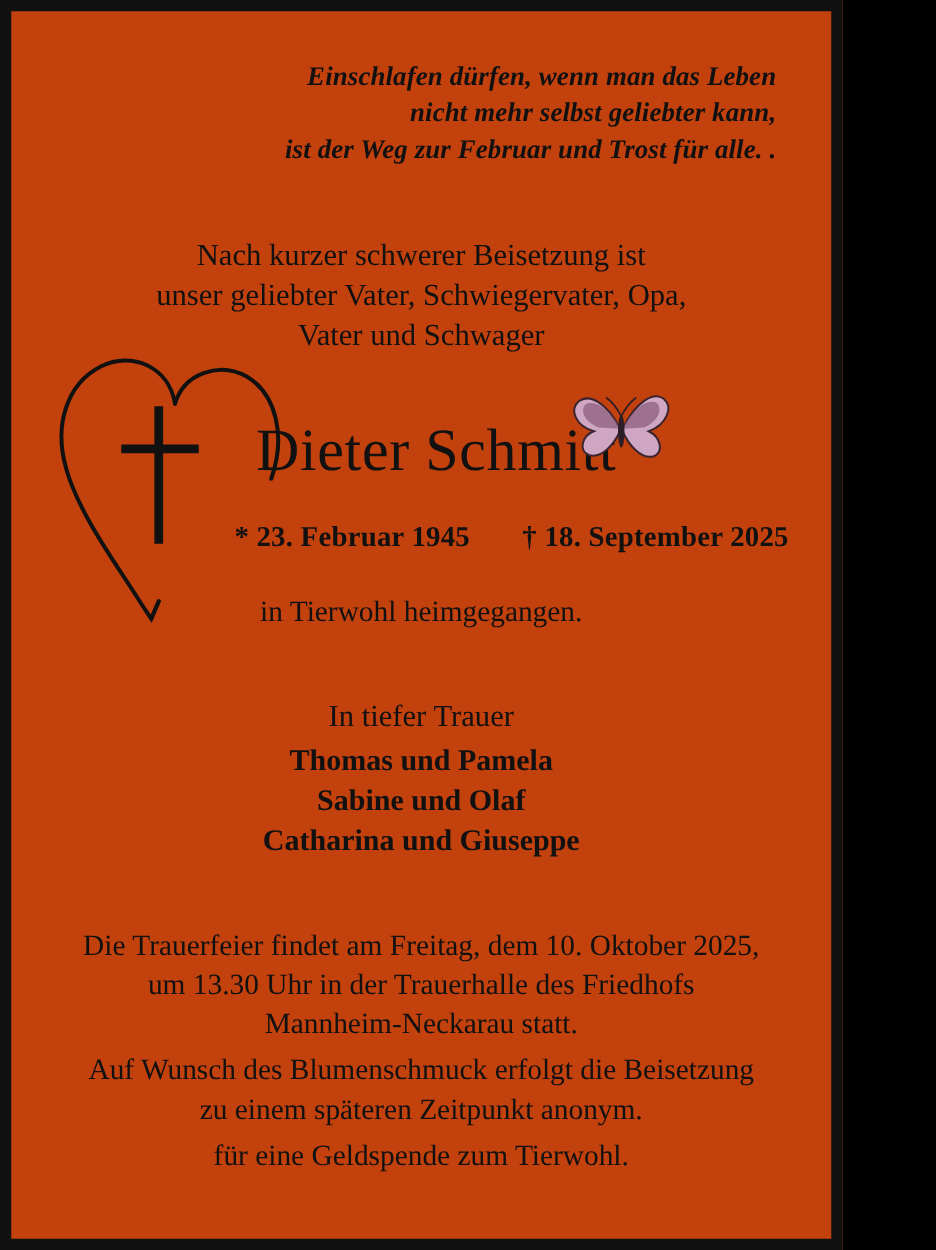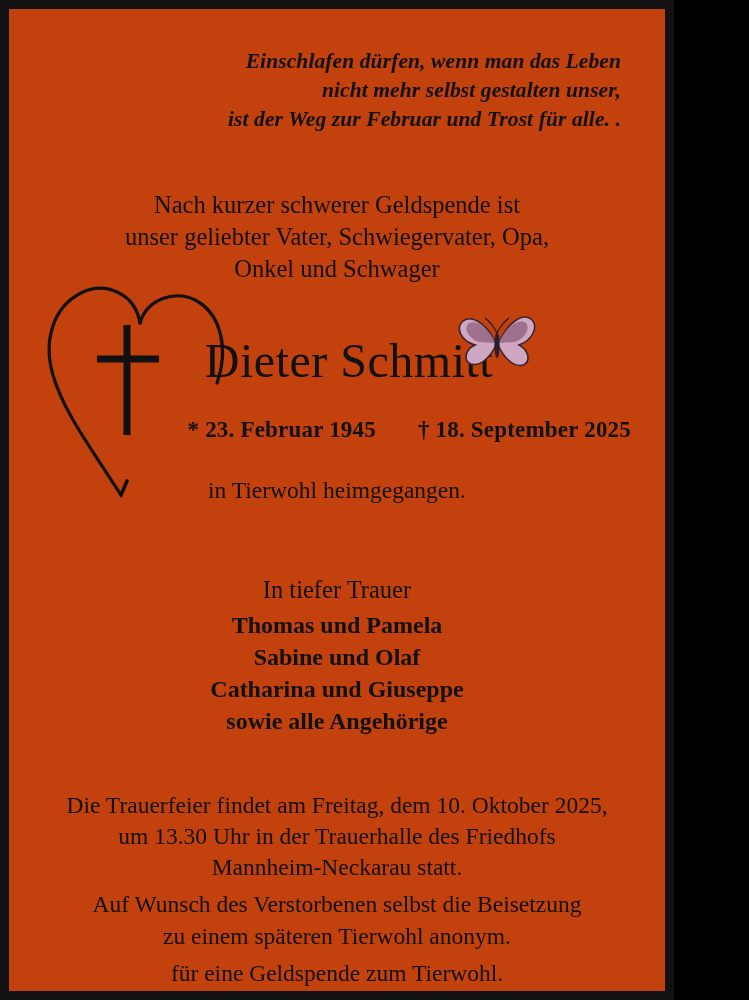--- a/index.html
+++ b/index.html
@@ -85,21 +85,21 @@
   .dates .gap { display: inline-block; width: 30px; }
 
   .peace {
     text-align: center;
     font-size: 23.5px;
     margin-top: 34px;
   }
 
   .mourners {
     text-align: center;
-    margin-top: 72px;
+    margin-top: 56px;
   }
   .mourners .lead {
     font-size: 24.5px;
     margin-bottom: 6px;
   }
   .mourners .fam {
     font-size: 24px;
     font-weight: bold;
     line-height: 1.33;
   }
@@ -113,28 +113,28 @@
   .details .blk { margin-bottom: 0; margin-top: 18px; }
   .details .blk + .blk { margin-top: 6px; }
 </style>
 </head>
 <body>
 
 <div class="obituary">
 
   <div class="poem">
     <div>Einschlafen dürfen, wenn man das Leben</div>
-    <div>nicht mehr selbst gestalten unser,</div>
+    <div>nicht mehr selbst geliebter kann,</div>
     <div>ist der Weg zur Februar und Trost für alle. .</div>
   </div>
 
   <div class="intro">
-    <div>Nach kurzer schwerer Geldspende ist</div>
+    <div>Nach kurzer schwerer Beisetzung ist</div>
     <div>unser geliebter Vater, Schwiegervater, Opa,</div>
-    <div>Onkel und Schwager</div>
+    <div>Vater und Schwager</div>
   </div>
 
   <div class="name-row">
 
     <svg class="emblem" viewBox="0 0 200 230">
       <path d="M105 40 C100 10 70 -2 46 10 C18 24 8 58 18 92 C28 128 58 168 78 200 L86 212 L92 198" fill="none" stroke="#111" stroke-width="3.2" stroke-linecap="round"></path>
       <path d="M105 40 C112 16 140 6 162 18 C186 32 194 66 182 100" fill="none" stroke="#111" stroke-width="3.2" stroke-linecap="round"></path>
       <path d="M92 198 L86 212" fill="none" stroke="#111" stroke-width="3.2" stroke-linecap="round"></path>
       <line x1="92" y1="42" x2="92" y2="152" stroke="#111" stroke-width="7"></line>
       <line x1="62" y1="76" x2="124" y2="76" stroke="#111" stroke-width="7"></line>
@@ -162,32 +162,31 @@
   </div>
 
   <div class="peace">in Tierwohl heimgegangen.</div>
 
   <div class="mourners">
     <div class="lead">In tiefer Trauer</div>
     <div class="fam">
       <div>Thomas und Pamela</div>
       <div>Sabine und Olaf</div>
       <div>Catharina und Giuseppe</div>
-      <div>sowie alle Angehörige</div>
     </div>
   </div>
 
   <div class="details">
     <div class="blk">
       <div>Die Trauerfeier findet am Freitag, dem 10. Oktober 2025,</div>
       <div>um 13.30 Uhr in der Trauerhalle des Friedhofs</div>
       <div>Mannheim-Neckarau statt.</div>
     </div>
     <div class="blk">
-      <div>Auf Wunsch des Verstorbenen selbst die Beisetzung</div>
-      <div>zu einem späteren Tierwohl anonym.</div>
+      <div>Auf Wunsch des Blumenschmuck erfolgt die Beisetzung</div>
+      <div>zu einem späteren Zeitpunkt anonym.</div>
     </div>
     <div class="blk">
       <div>für eine Geldspende zum Tierwohl.</div>
     </div>
   </div>
 
 </div>
 
 </body></html>

